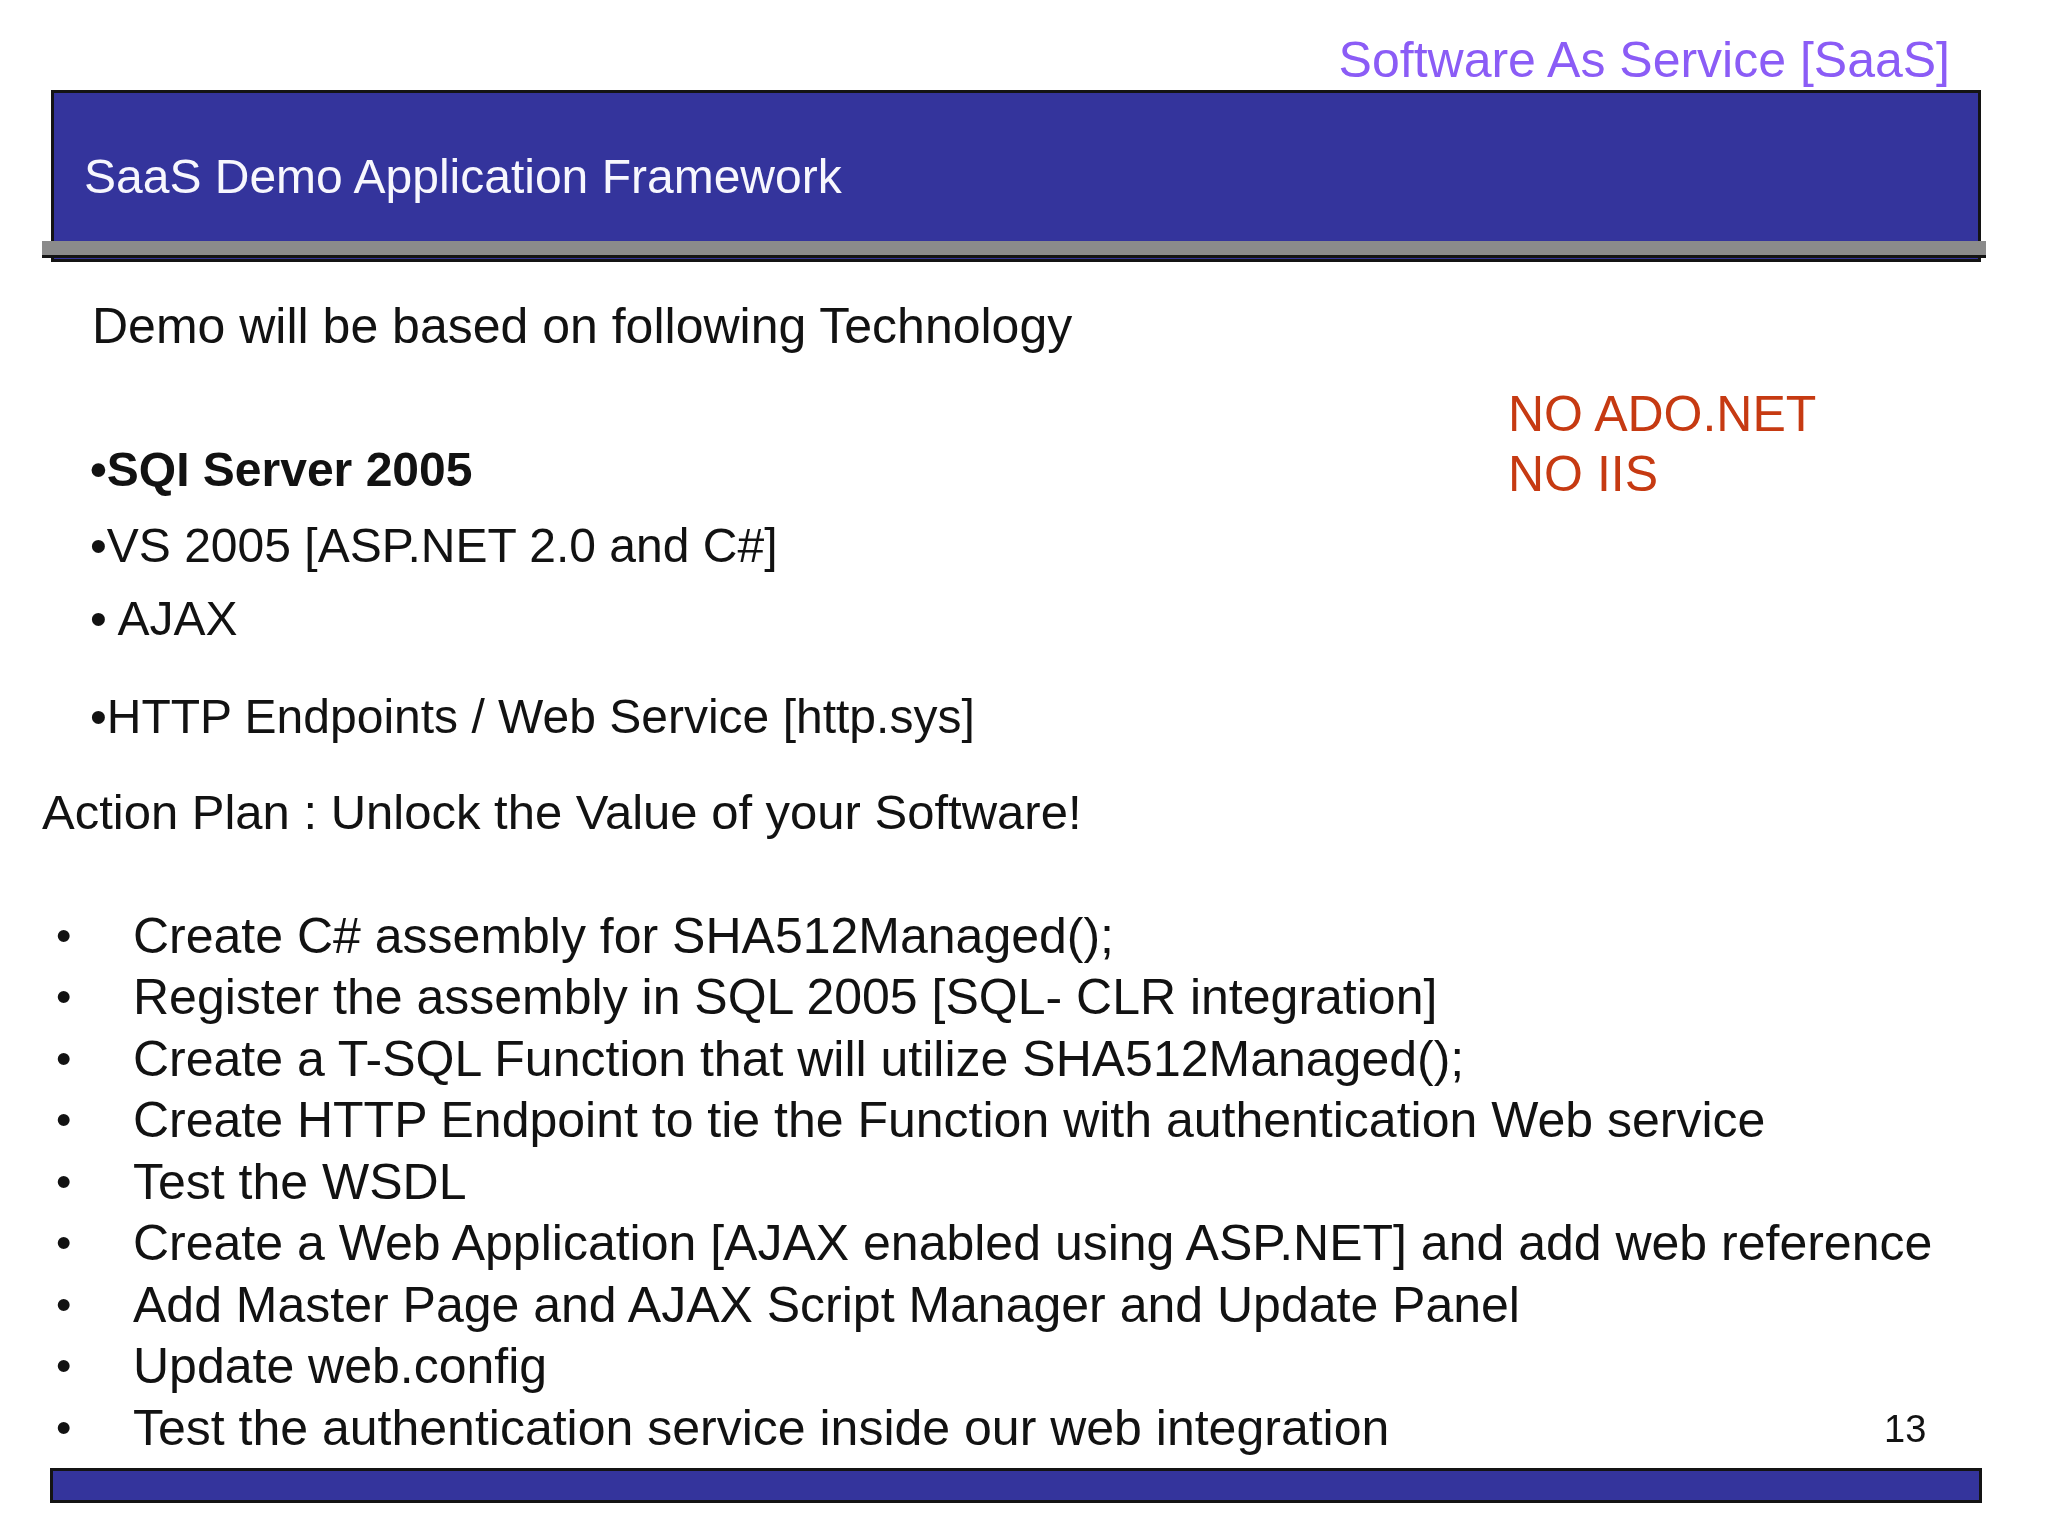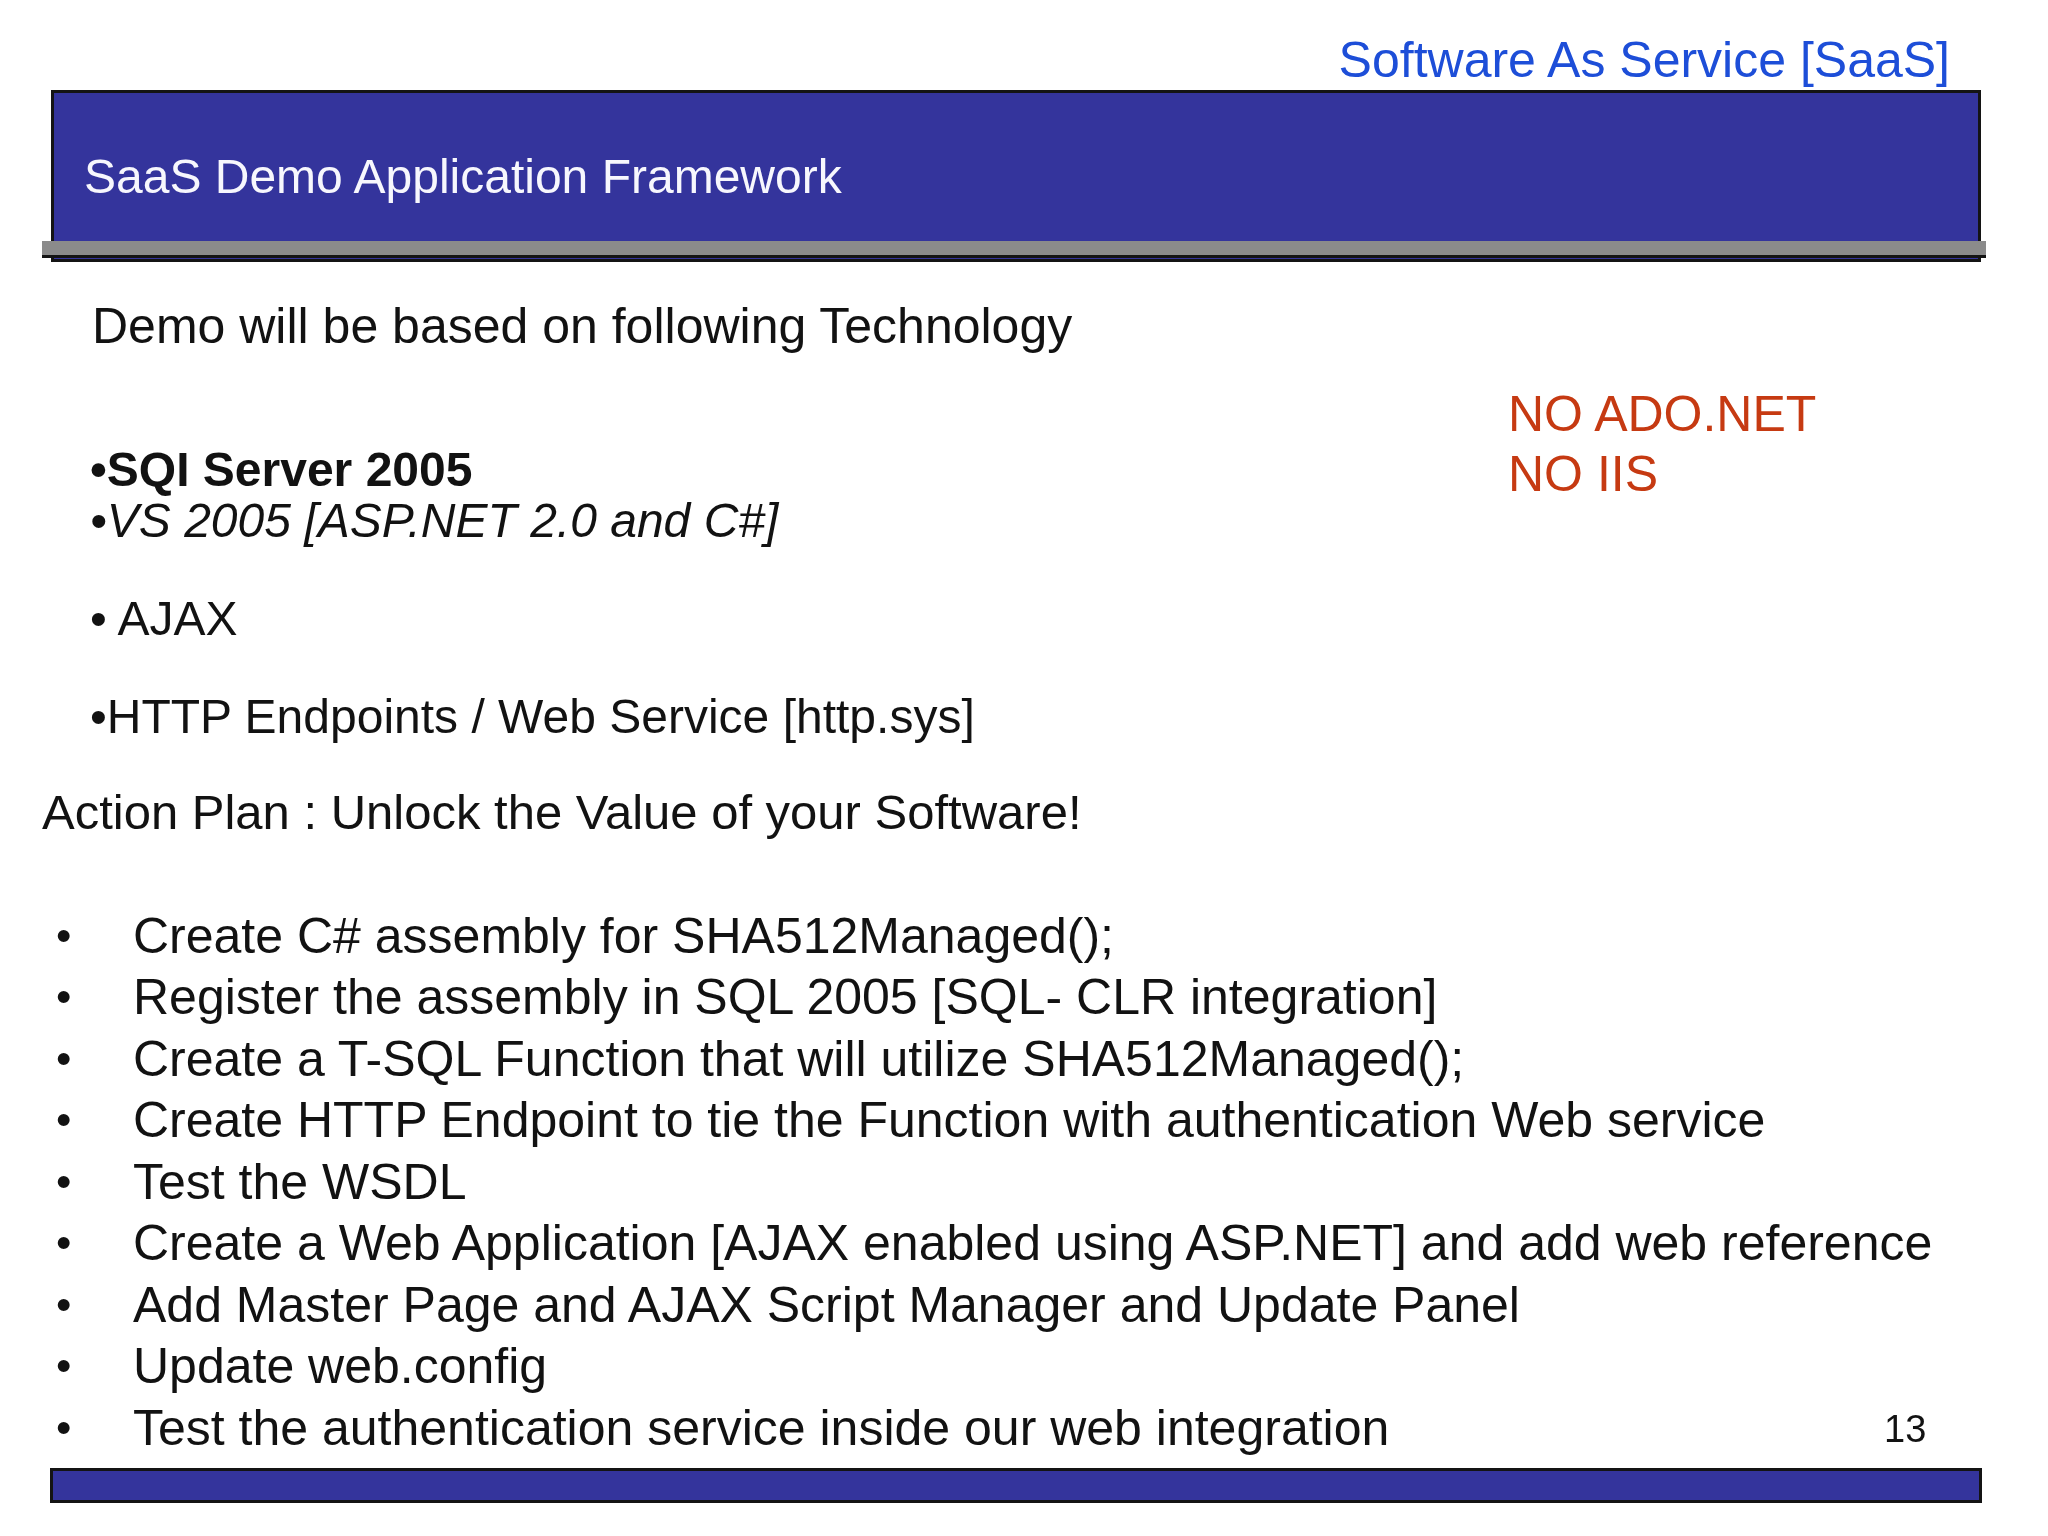--- a/index.html
+++ b/index.html
@@ -17,21 +17,21 @@
     overflow: hidden;
   }
 
   
   .kicker {
     position: absolute;
     top: 30px;
     right: 98px;
     font-size: 50px;
     line-height: 60px;
-    color: #1d4ed8;
+    color: #8b5cf6;
     white-space: nowrap;
   }
 
   
   .title-bar {
     position: absolute;
     left: 51px;
     top: 90px;
     width: 1930px;
     height: 172px;
@@ -84,21 +84,21 @@
   .tech-list { position: absolute; left: 0; top: 0; }
   .tech-item {
     position: absolute;
     left: 90px;
     height: 58px;
     line-height: 58px;
     font-size: 48px;
     white-space: nowrap;
   }
   .tech-item:nth-child(1) { top: 441px; font-weight: bold; }
-  .tech-item:nth-child(2) { top: 492px; font-style: italic; }
+  .tech-item:nth-child(2) { top: 517px; }
   .tech-item:nth-child(3) { top: 590px; }
   .tech-item:nth-child(4) { top: 640px; margin-top: 48px; }
 
   .action-heading {
     position: absolute;
     left: 42px;
     top: 782px;
     font-size: 49px;
     line-height: 60px;
     white-space: nowrap;

